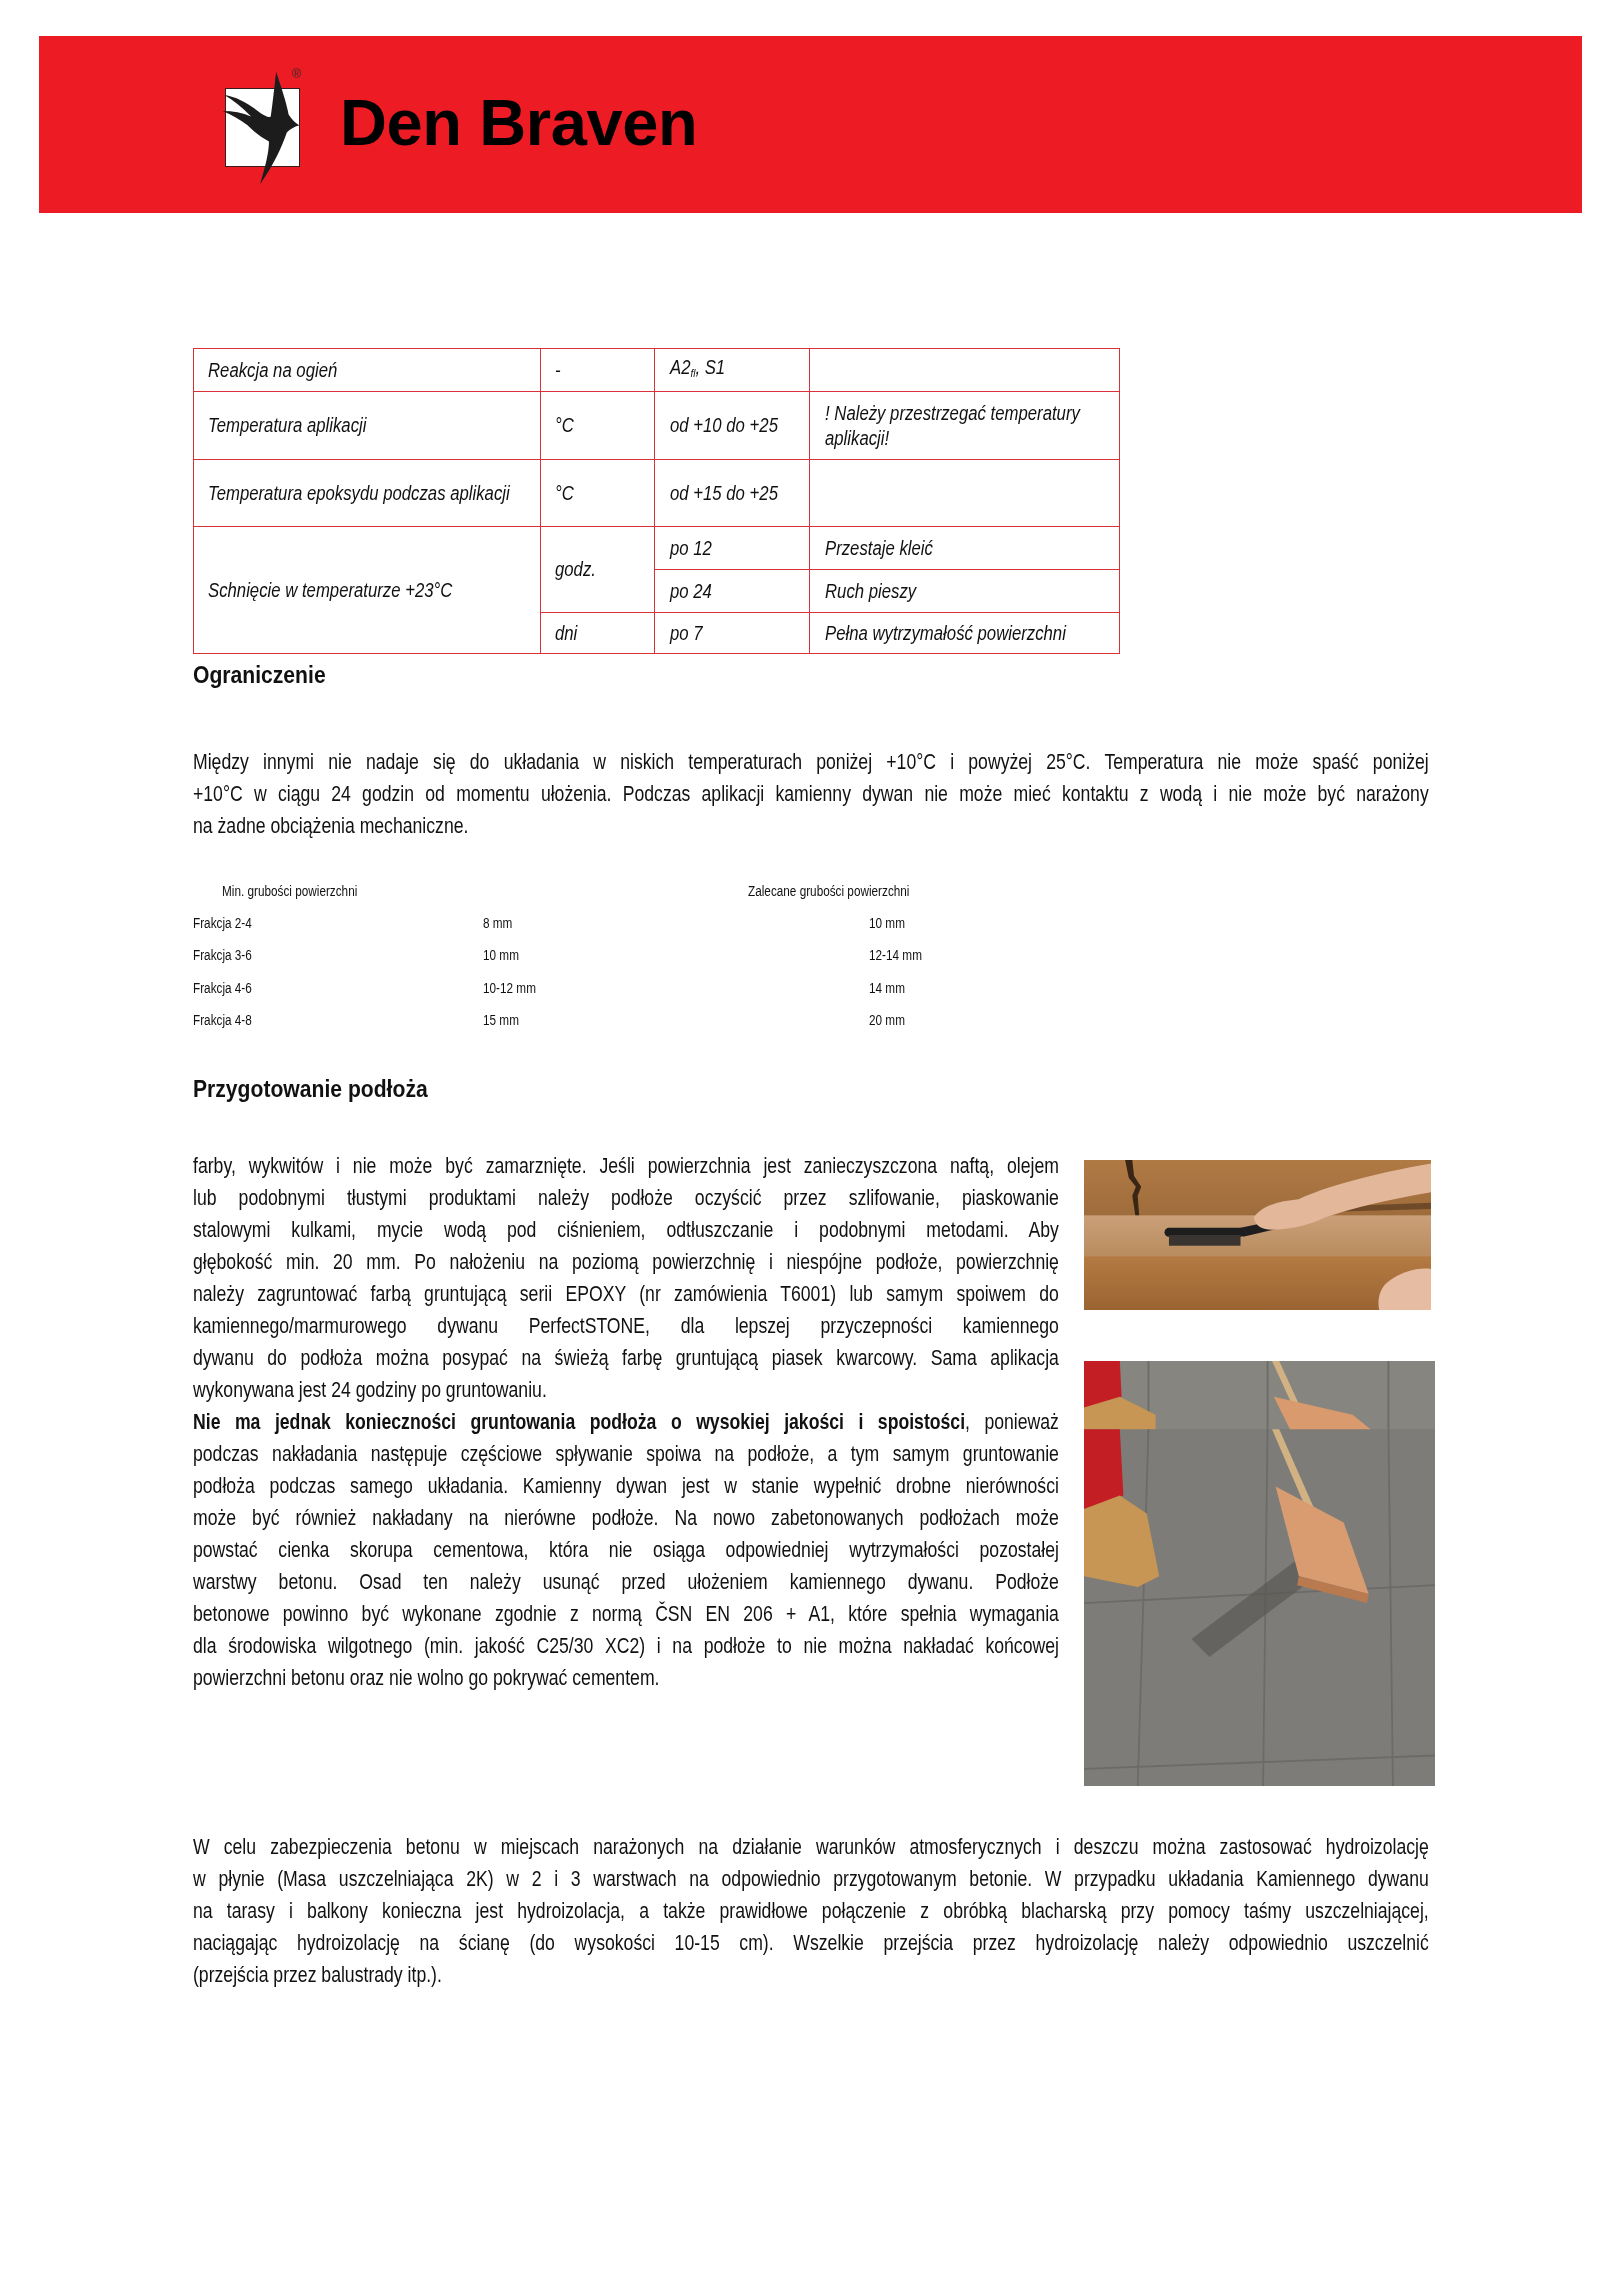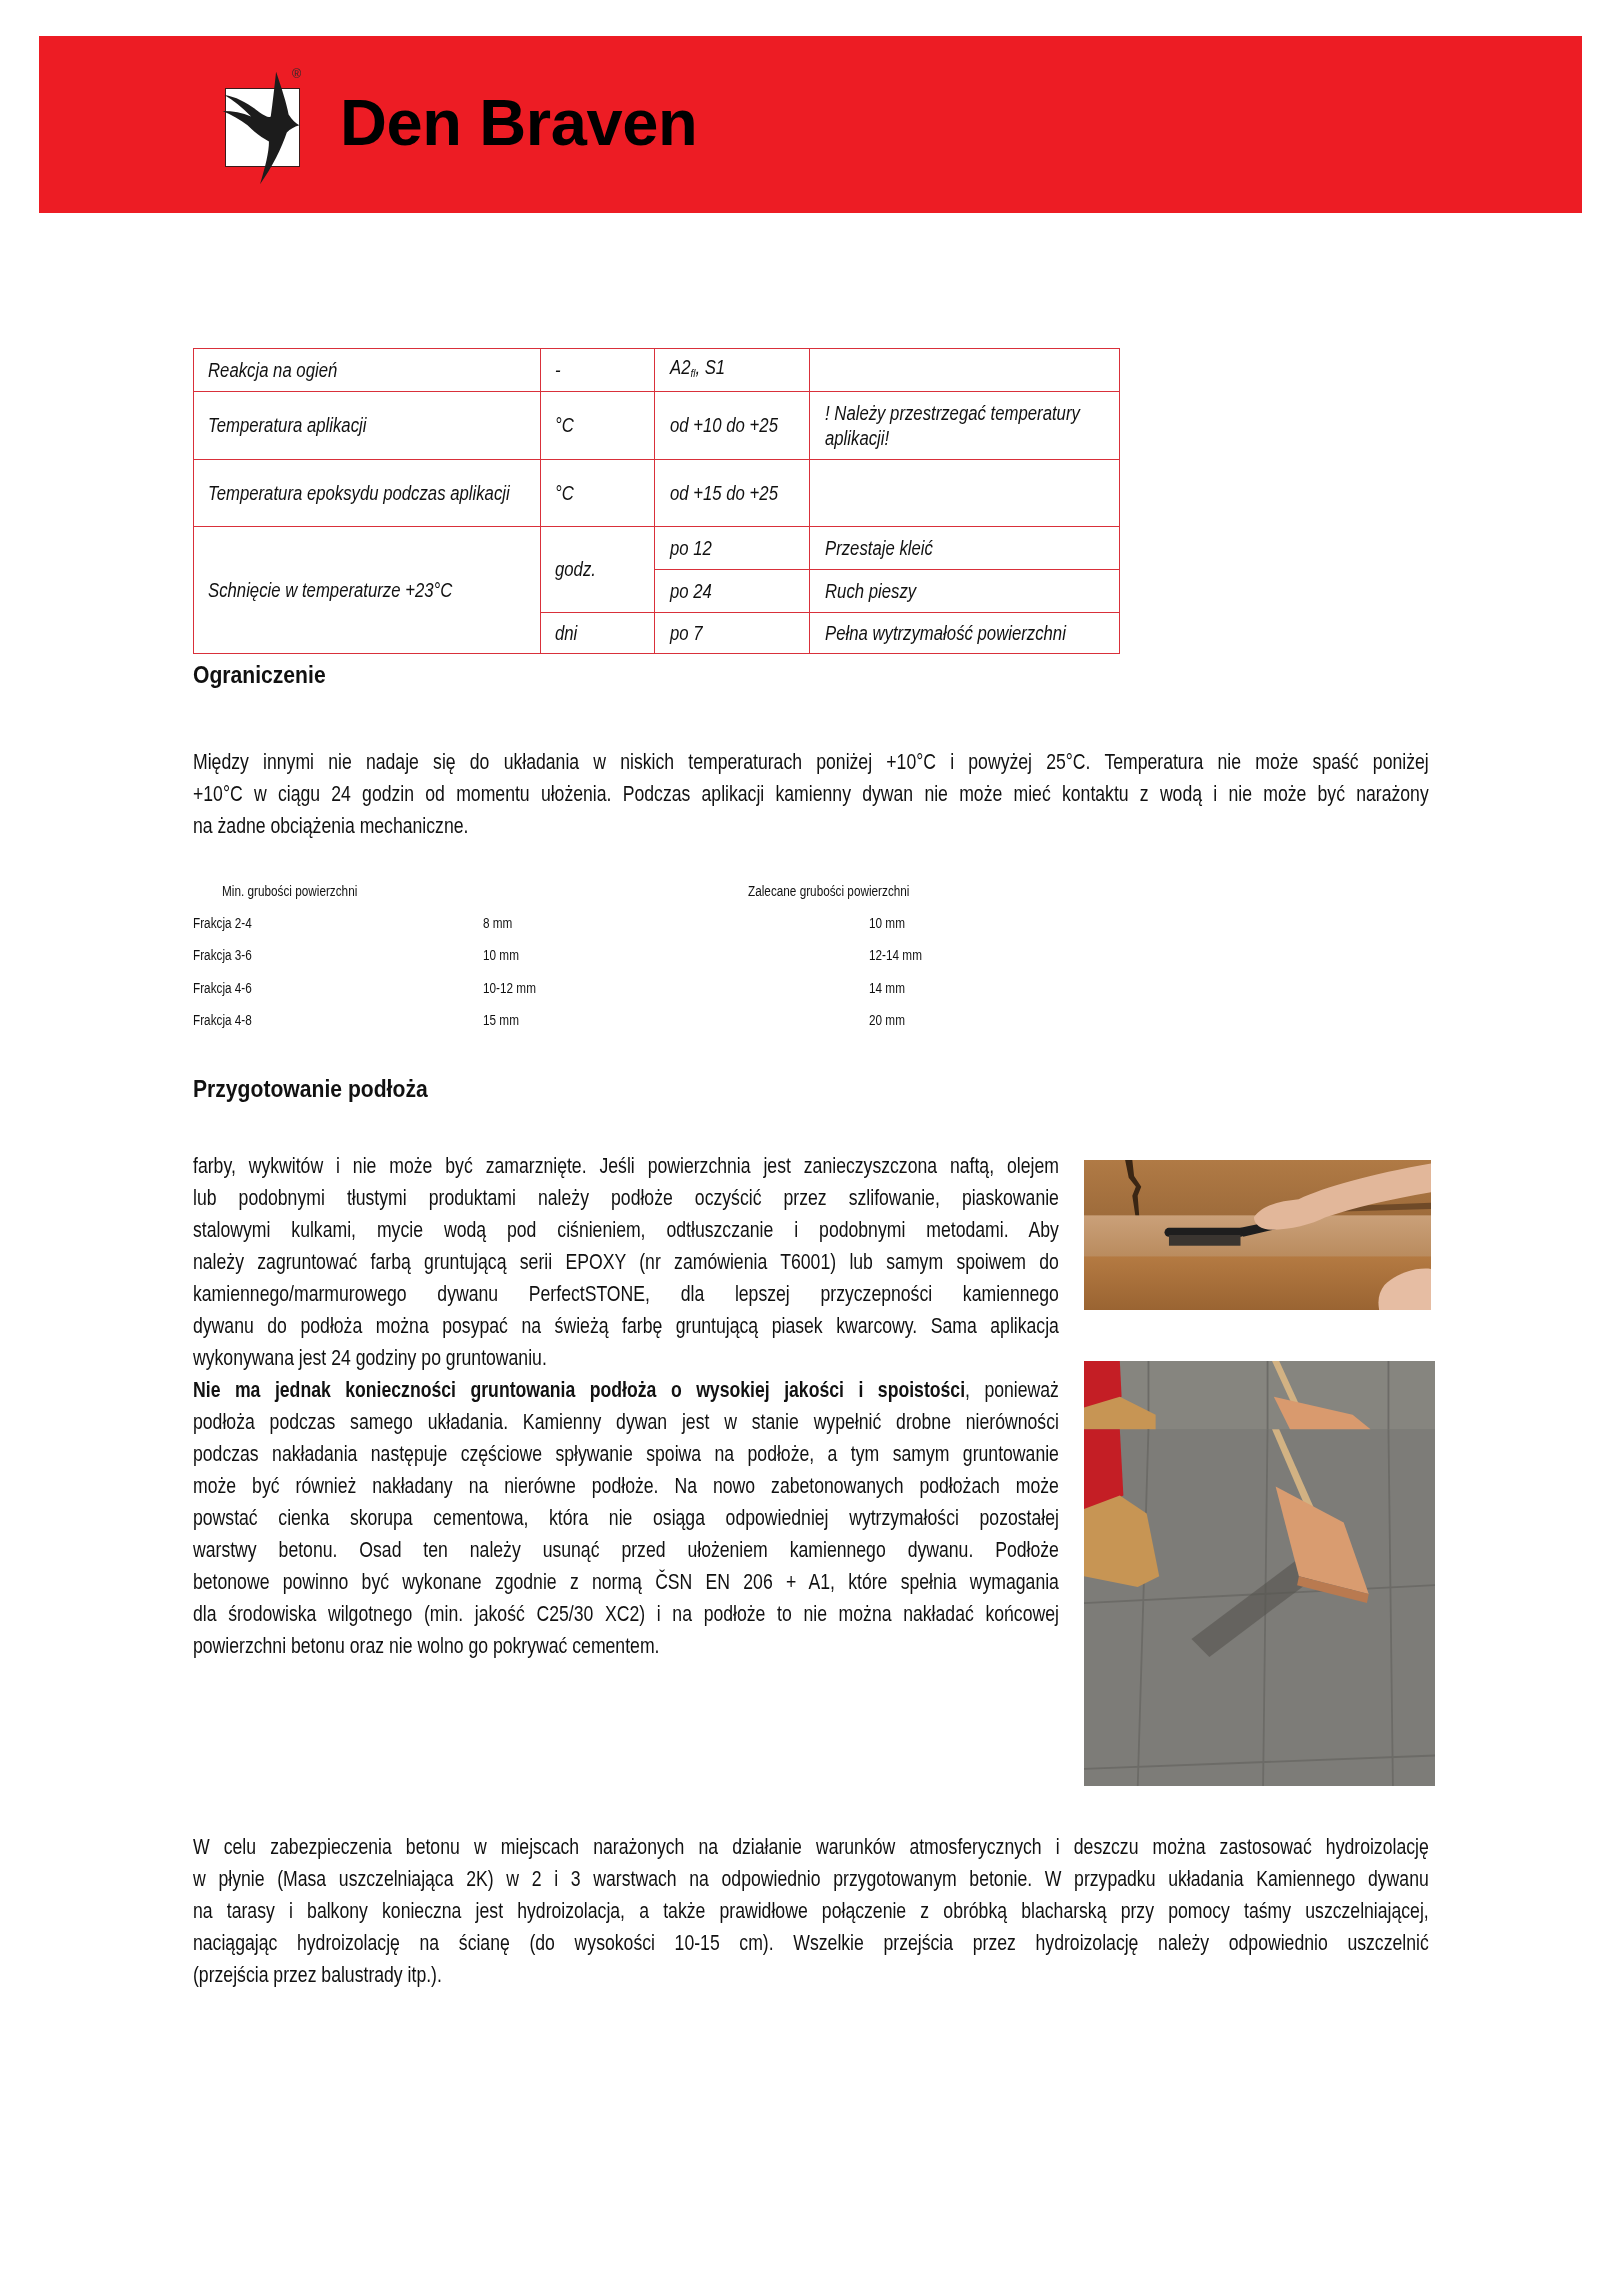--- a/index.html
+++ b/index.html
@@ -182,39 +182,42 @@
   <div class="line">
       <span class="txt" style="width:1056px">farby, wykwitów i nie może być zamarznięte. Jeśli powierzchnia jest zanieczyszczona naftą, olejem</span>
     </div>
   <div class="line">
       <span class="txt" style="width:1056px">lub podobnymi tłustymi produktami należy podłoże oczyścić przez szlifowanie, piaskowanie</span>
     </div>
   <div class="line">
       <span class="txt" style="width:1056px">stalowymi kulkami, mycie wodą pod ciśnieniem, odtłuszczanie i podobnymi metodami. Aby</span>
     </div>
   <div class="line">
+      <span class="txt" style="width:1056px">głębokość min. 20 mm. Po nałożeniu na poziomą powierzchnię i niespójne podłoże, powierzchnię</span>
+    </div>
+  <div class="line">
       <span class="txt" style="width:1056px">należy zagruntować farbą gruntującą serii EPOXY (nr zamówienia T6001) lub samym spoiwem do</span>
     </div>
   <div class="line">
       <span class="txt" style="width:1056px">kamiennego/marmurowego dywanu PerfectSTONE, dla lepszej przyczepności kamiennego</span>
     </div>
   <div class="line">
       <span class="txt" style="width:1056px">dywanu do podłoża można posypać na świeżą farbę gruntującą piasek kwarcowy. Sama aplikacja</span>
     </div>
   <div class="line last">
       <span class="txt" style="width:1056px">wykonywana jest 24 godziny po gruntowaniu.</span>
     </div>
   <div class="line">
       <span class="txt" style="width:1056px"><b class="bold">Nie ma jednak konieczności gruntowania podłoża o wysokiej jakości i spoistości</b><span>, ponieważ</span></span>
     </div>
   <div class="line">
+      <span class="txt" style="width:1056px">podczas nakładania następuje częściowe spływanie spoiwa na podłoże, a tym samym gruntowanie</span>
+    </div>
+  <div class="line">
       <span class="txt" style="width:1056px">podłoża podczas samego układania. Kamienny dywan jest w stanie wypełnić drobne nierówności</span>
-    </div>
-  <div class="line">
-      <span class="txt" style="width:1056px">podczas nakładania następuje częściowe spływanie spoiwa na podłoże, a tym samym gruntowanie</span>
     </div>
   <div class="line">
       <span class="txt" style="width:1056px">może być również nakładany na nierówne podłoże. Na nowo zabetonowanych podłożach może</span>
     </div>
   <div class="line">
       <span class="txt" style="width:1056px">powstać cienka skorupa cementowa, która nie osiąga odpowiedniej wytrzymałości pozostałej</span>
     </div>
   <div class="line">
       <span class="txt" style="width:1056px">warstwy betonu. Osad ten należy usunąć przed ułożeniem kamiennego dywanu. Podłoże</span>
     </div>

